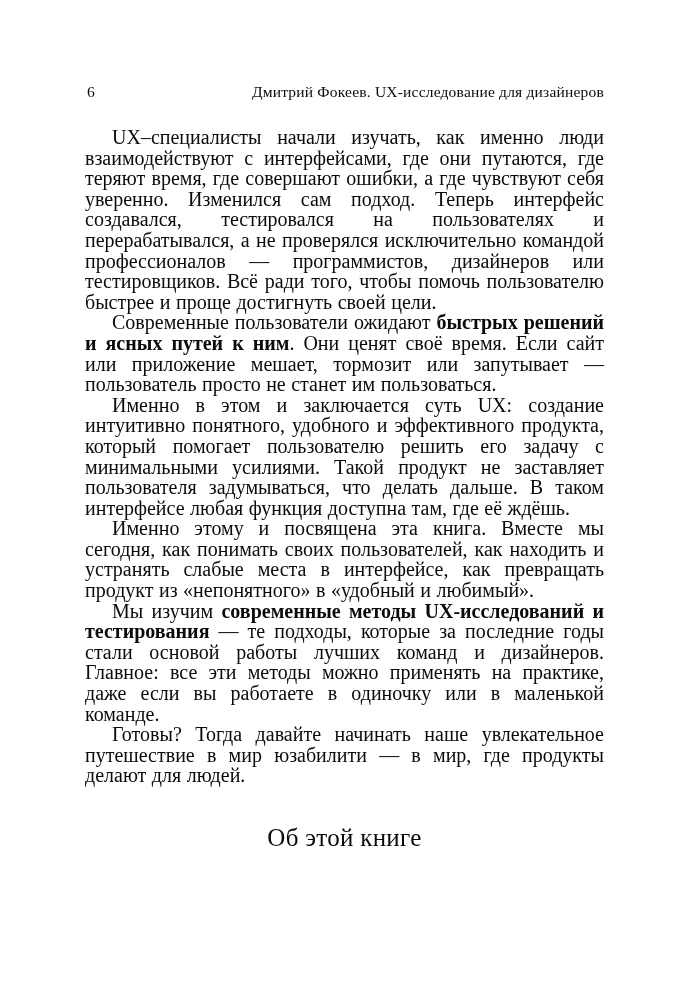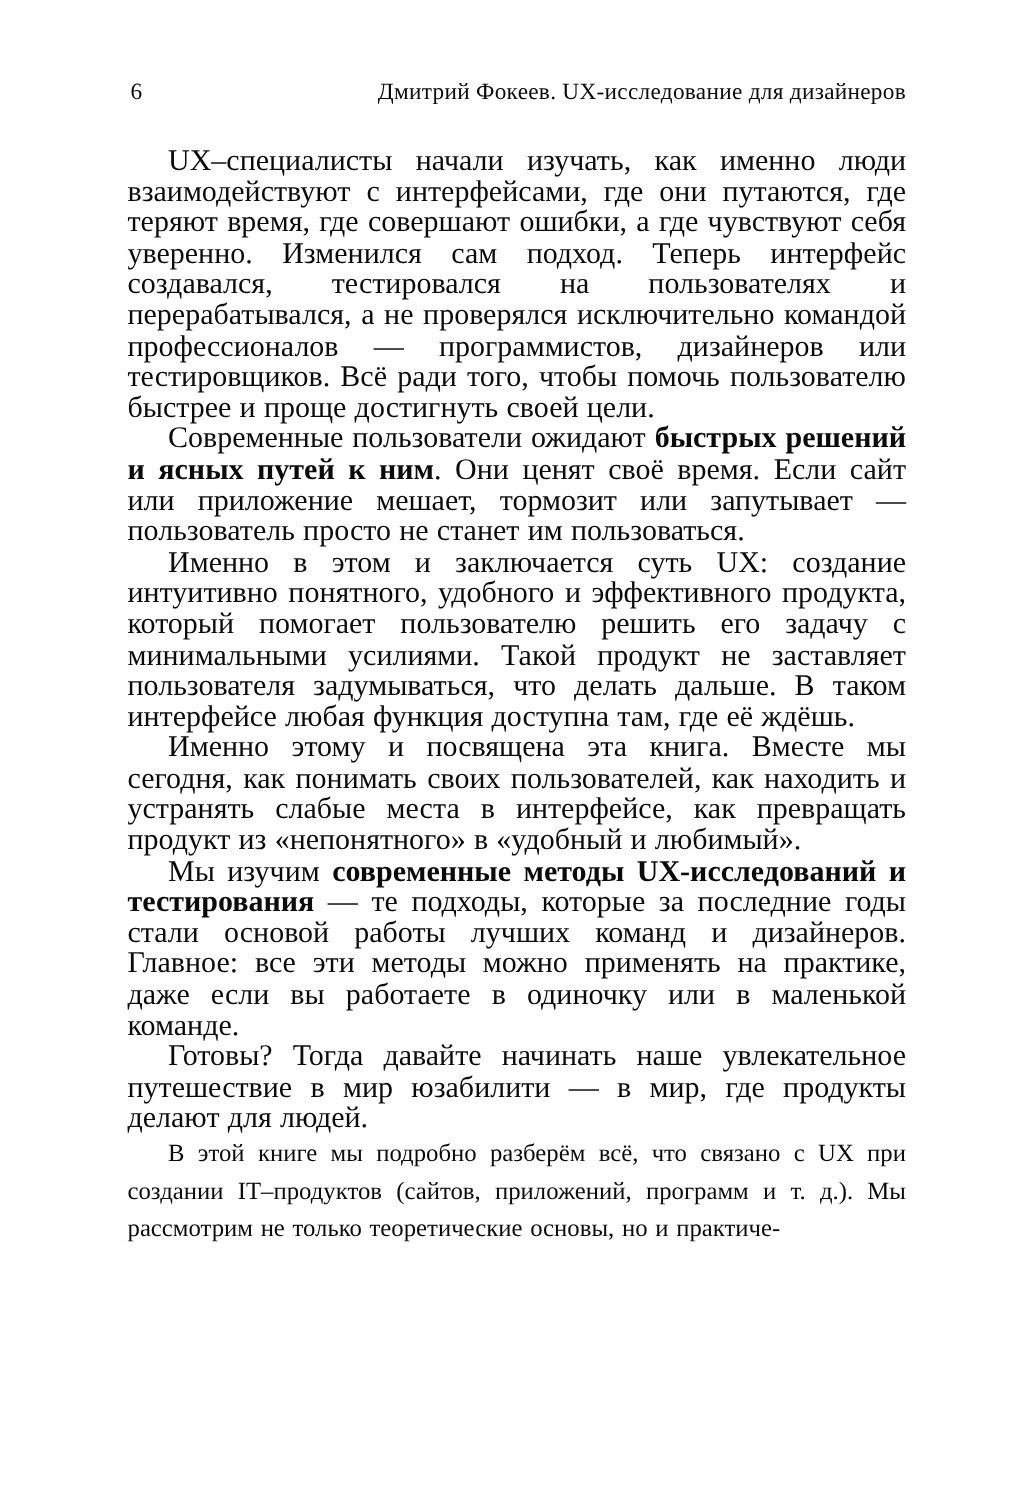--- a/index.html
+++ b/index.html
@@ -25,20 +25,21 @@
     align-items: baseline;
     font-size: 15.5px;
     line-height: 20px;
     margin-bottom: 25px;
   }
   .page-num {
     padding-left: 2px;
   }
   .running-title {
     letter-spacing: 0.2px;
+    margin-top: 30px;
   }
   .para {
     margin: 0;
     text-indent: 27px;
     text-align: justify;
     hyphens: auto;
     -webkit-hyphens: auto;
   }
   .body-text .para {
     font-size: 20px;
@@ -72,18 +73,16 @@
   <main class="text-block">
     <div class="body-text">
         <p class="para"><span>UX–специалисты начали изучать, как именно люди взаимодействуют с интерфейсами, где они путаются, где теряют время, где совершают ошибки, а где чувствуют себя уверенно. Изменился сам подход. Теперь интерфейс создавался, тестировался на пользователях и перерабатывался, а не проверялся исключительно командой профессионалов — программистов, дизайнеров или тестировщиков. Всё ради того, чтобы помочь пользователю быстрее и проще достигнуть своей цели.</span></p>
         <p class="para"><span>Современные пользователи ожидают </span><b>быстрых решений и ясных путей к ним</b><span>. Они ценят своё время. Если сайт или приложение мешает, тормозит или запутывает — пользователь просто не станет им пользоваться.</span></p>
         <p class="para"><span>Именно в этом и заключается суть UX: создание интуитивно понятного, удобного и эффективного продукта, который помогает пользователю решить его задачу с минимальными усилиями. Такой продукт не заставляет пользователя задумываться, что делать дальше. В таком интерфейсе любая функция доступна там, где её ждёшь.</span></p>
         <p class="para"><span>Именно этому и посвящена эта книга. Вместе мы сегодня, как понимать своих пользователей, как находить и устранять слабые места в интерфейсе, как превращать продукт из «непонятного» в «удобный и любимый».</span></p>
         <p class="para"><span>Мы изучим </span><b>современные методы UX-исследований и тестирования</b><span> — те подходы, которые за последние годы стали основой работы лучших команд и дизайнеров. Главное: все эти методы можно применять на практике, даже если вы работаете в одиночку или в маленькой команде.</span></p>
         <p class="para"><span>Готовы? Тогда давайте начинать наше увлекательное путешествие в мир юзабилити — в мир, где продукты делают для людей.</span></p>
       </div>
 
+    <h2 class="section-heading">Об этой книге</h2>
 
-    <div class="section-text">
-        <p class="para"><span>В этой книге мы подробно разберём всё, что связано с UX при создании IT–продуктов (сайтов, приложений, программ и т. д.). Мы рассмотрим не только теоретические основы, но и практиче-</span></p>
-      </div>
   </main>
 </div>
 
 </body></html>

